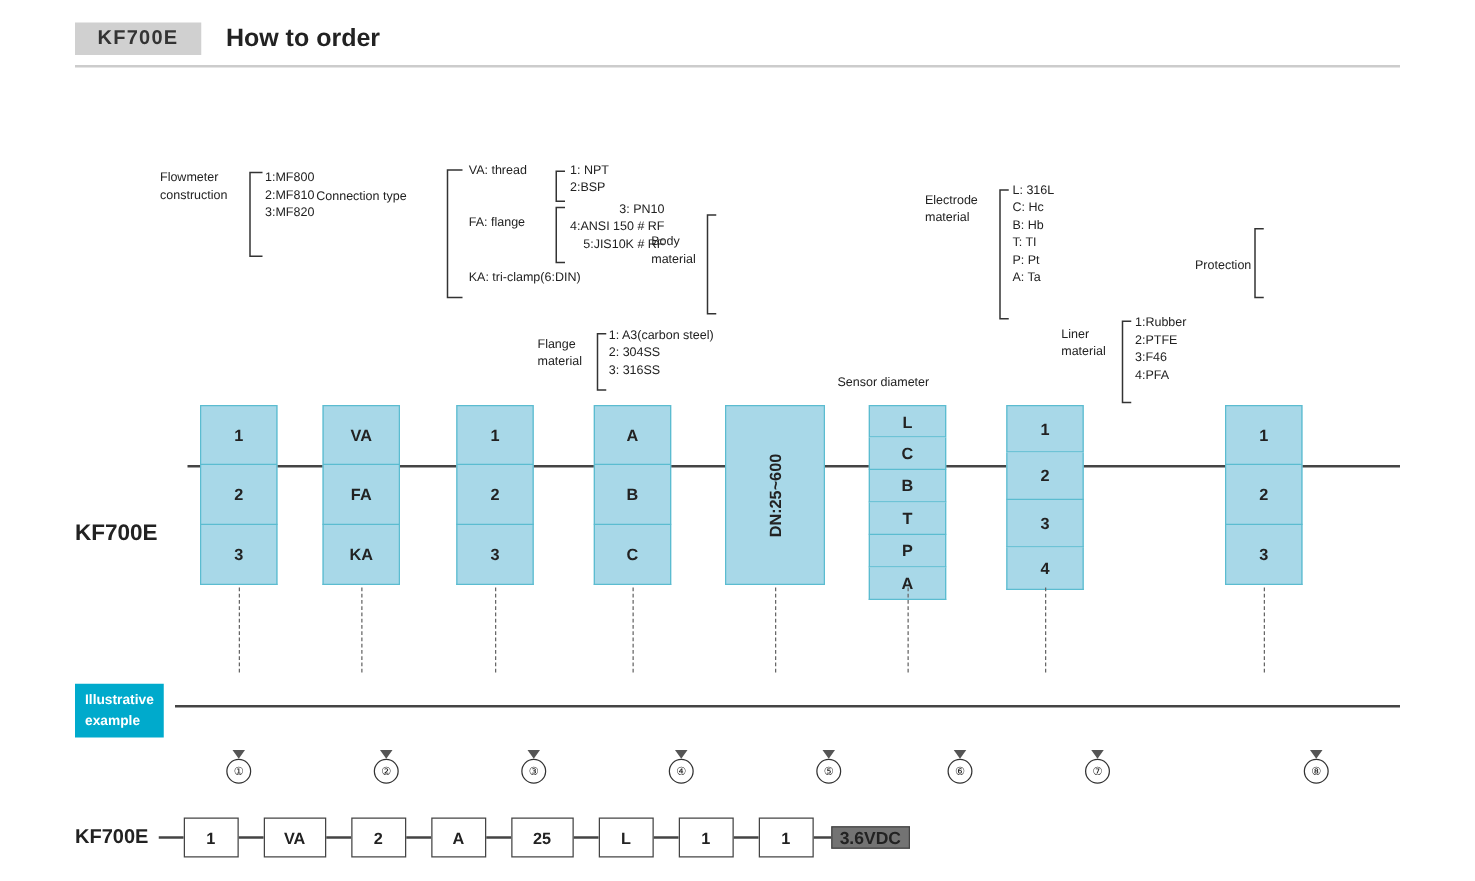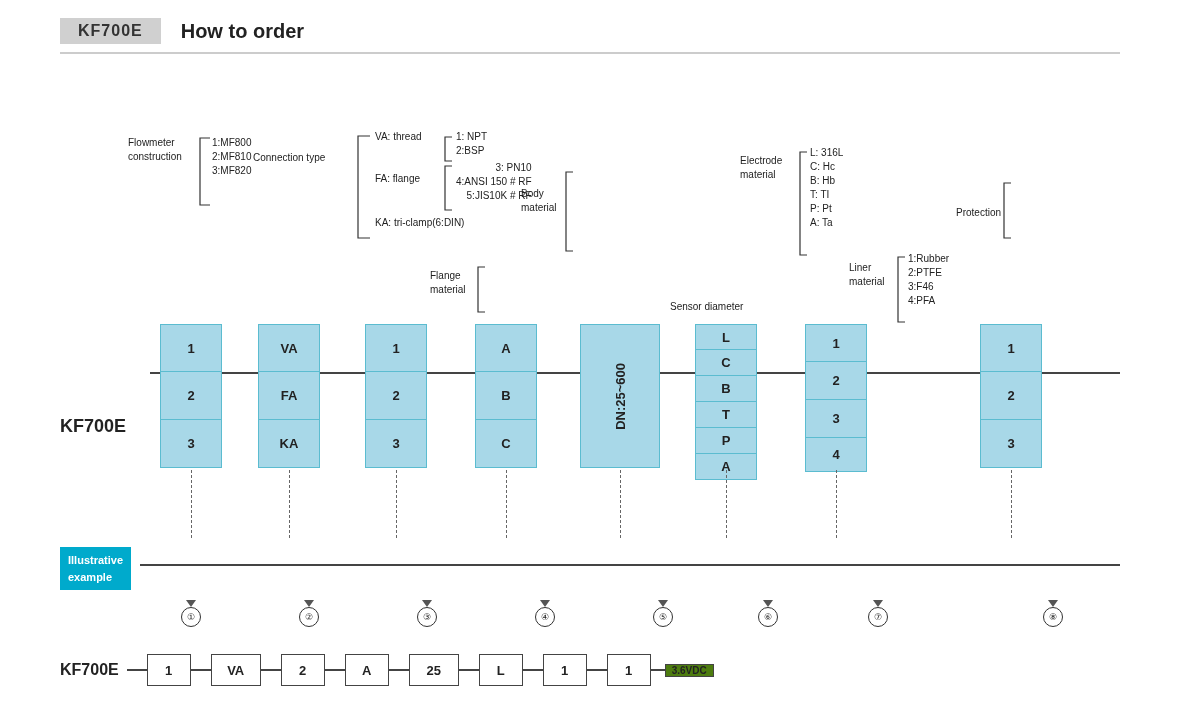--- a/index.html
+++ b/index.html
@@ -133,20 +133,21 @@
       <path d="M12,3 L5,3 L5,47 L12,47" fill="none" stroke="#333" stroke-width="1.2"></path>
     </svg>
     <div class="ann" style="left:396px;top:107px;text-align:right;">3: PN10<br>4:ANSI 150 # RF<br>5:JIS10K # RF</div>
 
     <div class="ann" style="left:315px;top:162px;">KA: tri-clamp(6:DIN)</div>
 
     <div class="ann" style="left:370px;top:215px;">Flange<br>material</div>
     <svg style="position:absolute;left:413px;top:210px;" width="14" height="52">
       <path d="M12,3 L5,3 L5,48 L12,48" fill="none" stroke="#333" stroke-width="1.2"></path>
     </svg>
+    <div class="ann" style="left:427px;top:208px;">1: A3(carbon steel)<br>2: 304SS<br>3: 316SS</div>
 
     <div class="ann" style="left:461px;top:133px;">Body<br>material</div>
     <svg style="position:absolute;left:501px;top:115px;" width="14" height="85">
       <path d="M12,3 L5,3 L5,82 L12,82" fill="none" stroke="#333" stroke-width="1.2"></path>
     </svg>
 
     <div class="ann" style="left:610px;top:246px;">Sensor diameter</div>
 
     <div class="ann" style="left:680px;top:100px;">Electrode<br>material</div>
     <svg style="position:absolute;left:735px;top:95px;" width="14" height="110">
@@ -295,17 +296,17 @@
       <div class="bottom-box" style="width:44px;">A</div>
       <div style="width:20px;height:2px;background:#444;"></div>
       <div class="bottom-box" style="width:50px;text-align:right;">25</div>
       <div style="width:20px;height:2px;background:#444;"></div>
       <div class="bottom-box" style="width:44px;">L</div>
       <div style="width:20px;height:2px;background:#444;"></div>
       <div class="bottom-box" style="width:44px;">1</div>
       <div style="width:20px;height:2px;background:#444;"></div>
       <div class="bottom-box" style="width:44px;">1</div>
       <div style="width:14px;height:2px;background:#444;"></div>
-      <div style="border:1.5px solid #444;padding:0 6px;font-size:10px;font-weight:bold;background:#4d7c0f;">3.6VDC</div>
+      <div style="border:1.5px solid #444;padding:0 6px;font-size:14px;font-weight:bold;background:#737373;">3.6VDC</div>
     </div>
 
   </div>
 </div>
 
 </body></html>

